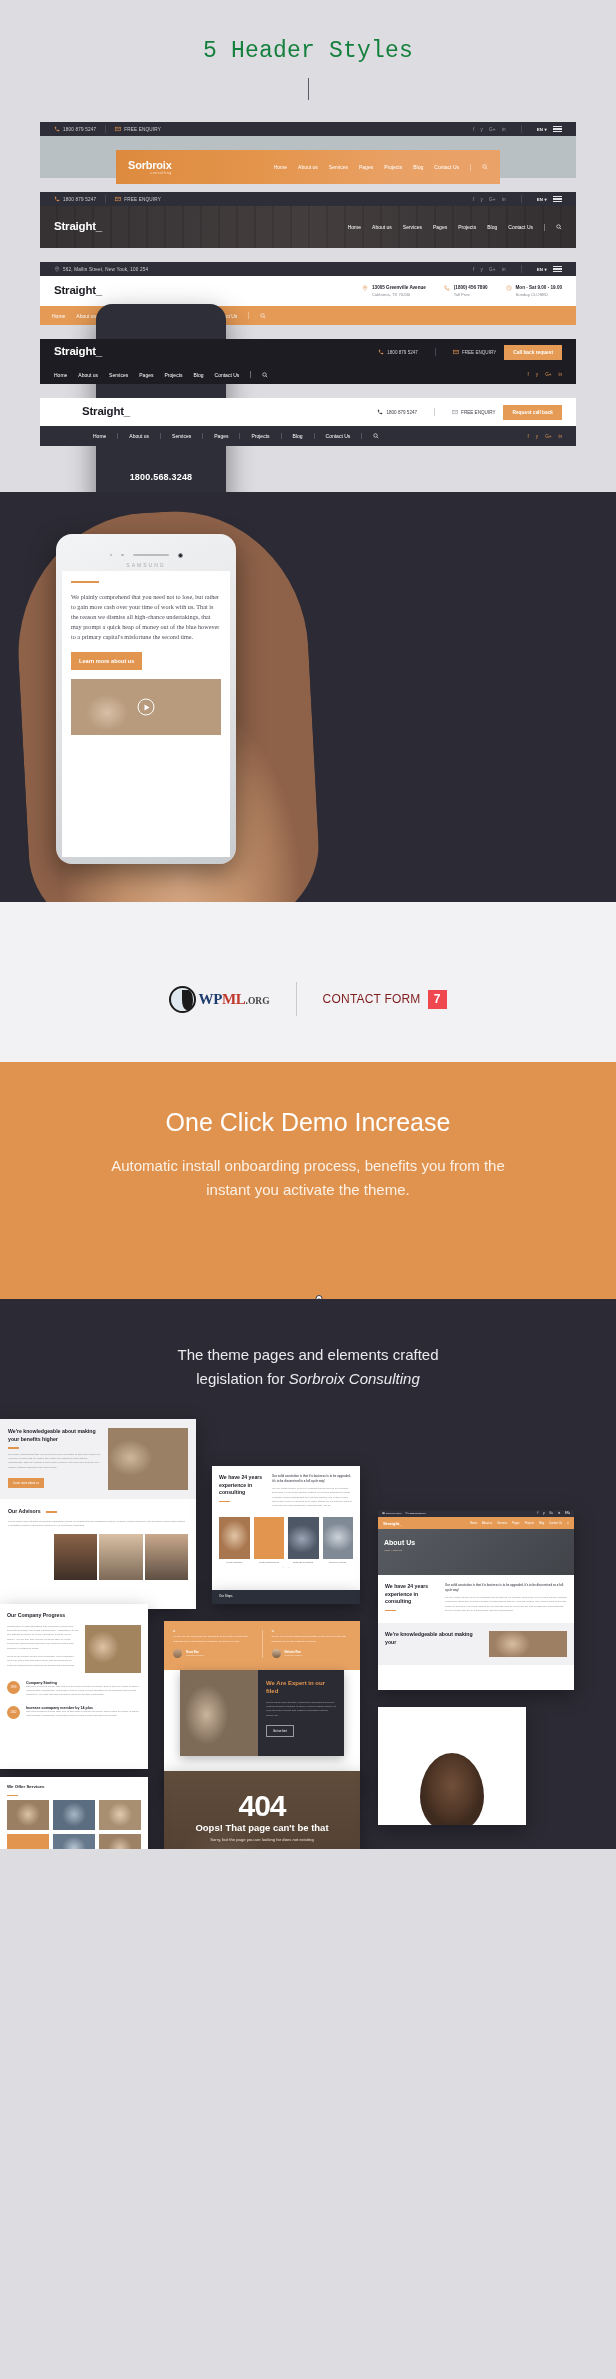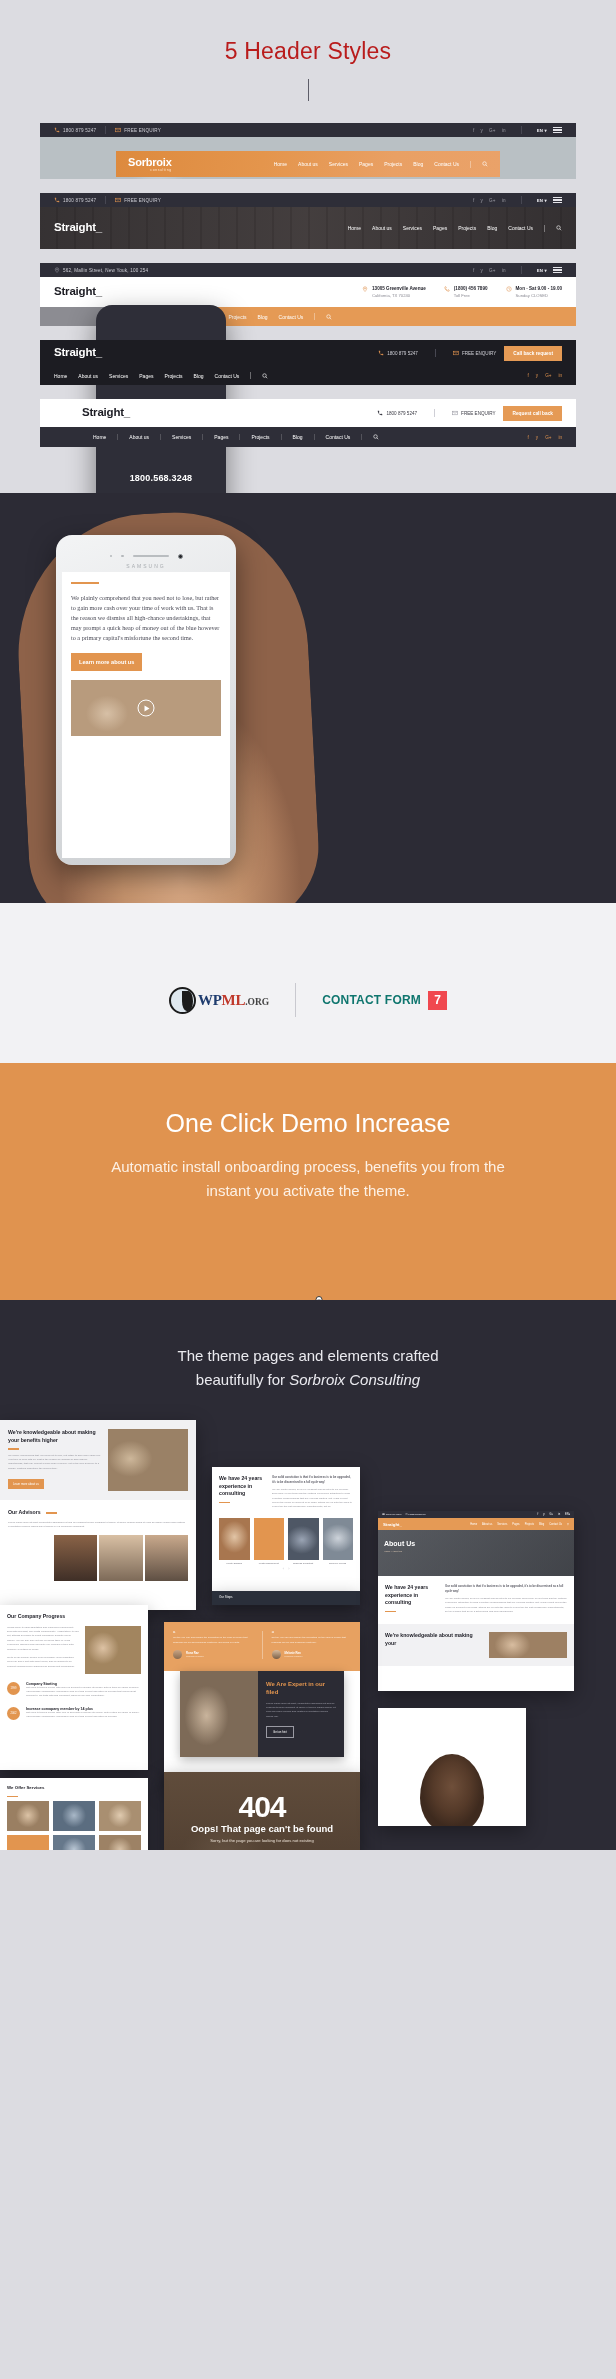--- a/index.html
+++ b/index.html
@@ -10,22 +10,23 @@
     overflow-x: hidden;
   }
   .page { width: 616px; position: relative; }
 
   
   .sec-headers { background: #dcdce1; padding: 38px 0 32px; }
   .sec-title {
     text-align: center;
     font-size: 23px;
     font-weight: 400;
-    color: #b91c1c;
+    color: #15803d;
     letter-spacing: .2px;
+    font-family: Liberation Mono, monospace;
   }
   .title-rule {
     width: 1px; height: 22px; background: #5d5d68;
     margin: 14px auto 22px;
   }
   .hdr-wrap { width: 536px; margin: 0 auto 14px; position: relative; }
 
   
   .topbar {
     background: #2e2e38; height: 14px;
@@ -60,21 +61,21 @@
   .h1-photo {
     height: 42px;
     background:
       radial-gradient(ellipse 28px 20px at 22% 78%, #cfd5d9 0%, #c2c9cd 60%, #b9c0c4 100%),
       radial-gradient(ellipse 22px 26px at 53% 95%, #d8b98f 0%, #c5a277 55%, #b89468 100%),
       radial-gradient(ellipse 26px 24px at 84% 86%, #6a5143 0%, #4e3a2e 60%, #44322a 100%),
       linear-gradient(180deg, #eef0f1 0%, #dfe3e5 100%);
     position: relative;
   }
   .h1-bar {
-    position: absolute; left: 76px; right: 76px; top: 14px; height: 26px;
+    position: absolute; left: 76px; right: 76px; top: 14px; height: 34px;
     background: linear-gradient(100deg, #dd8a3e 0%, #e4954c 38%, #e9a064 72%, #eaa269 100%);
     display: flex; align-items: center; padding: 0 12px; z-index: 3;
   }
   .h1-bar .nav { margin-left: auto; }
 
   
   .h2-photo {
     height: 42px;
     background:
       linear-gradient(92deg, rgba(26,24,30,.72) 0%, rgba(38,34,40,.66) 50%, rgba(26,24,30,.74) 100%),
@@ -89,21 +90,21 @@
   .h3-mid {
     background: #fff; height: 30px; display: flex; align-items: center;
     padding: 0 14px; gap: 0;
   }
   .h3-mid .logo-straight { color: #1d1d24; }
   .h3-info { margin-left: auto; display: flex; align-items: center; gap: 18px; }
   .h3-block { display: flex; align-items: flex-start; gap: 4px; }
   .h3-block .t1 { font-size: 4.6px; font-weight: 700; color: #25252e; line-height: 1.5; white-space: nowrap; }
   .h3-block .t2 { font-size: 4.2px; color: #8b8b94; line-height: 1.4; white-space: nowrap; }
   .h3-nav {
-    height: 19px; display: flex; align-items: stretch;
+    height: 19px; display: flex; align-items: stretch; flex-direction: column;
   }
   .h3-nav .pad { width: 66px; background: #8c8c92; }
   .h3-nav .orange {
     flex: 1; background: #e59a55; display: flex; align-items: center;
     padding-left: 12px;
   }
   .h3-nav .phone {
     width: 130px; background: #2e2e38; display: flex; align-items: center;
     justify-content: center; color: #fff; font-size: 9px; font-weight: 600;
     letter-spacing: .2px;
@@ -221,21 +222,21 @@
   .wpml-logo:after {
     content: ""; position: absolute; right: 1px; top: 2px; width: 11px; height: 20px;
     background: #1b1b1b; border-radius: 0 50% 50% 50% / 0 60% 60% 60%;
   }
   .wpml-txt { font-family: "Liberation Serif", serif; font-size: 15px; font-weight: 700; letter-spacing: -.3px; }
   .wpml-txt .w { color: #1f3c6e; }
   .wpml-txt .m { color: #c0392b; }
   .wpml-txt .org { font-size: 9.5px; color: #444; letter-spacing: 0; }
   .compat-div { width: 1px; height: 34px; background: #c9c9cf; }
   .cf7 { display: flex; align-items: center; gap: 7px; padding-left: 26px; }
-  .cf7-txt { font-size: 12px; font-weight: 700; color: #0f766e; letter-spacing: .2px; }
+  .cf7-txt { font-size: 12px; font-weight: 400; color: #7f1d1d; letter-spacing: .2px; }
   .cf7-badge {
     background: #f0484f; color: #fff; font-size: 12px; font-weight: 700;
     width: 19px; height: 19px; display: flex; align-items: center; justify-content: center;
   }
 
   
   .sec-demo { background: #e0934f; padding: 46px 0 64px; text-align: center; position: relative; }
   .demo-h { font-size: 25px; color: #fff; font-weight: 400; }
   .demo-p { margin-top: 17px; font-size: 15px; line-height: 1.62; color: #fdf1e5; }
   .demo-btn-wrap { margin-top: 32px; display: flex; justify-content: center; position: relative; }
@@ -638,21 +639,21 @@
         <path d="M20 44 V18 a6 6 0 0 1 12 0 v22" fill="#fff" stroke="#3a3a3a" stroke-width="2"></path>
         <path d="M14 104 C8 92 8 74 12 62 l2-4 v-14 a6 6 0 0 1 12 0 v12 l1-12 a5 5 0 0 1 10 0 v12 l1-10 a5 5 0 0 1 10 0 v10 l1-8 a4.5 4.5 0 0 1 9 0 v22 c0 12-4 20-10 26 z" fill="#fff" stroke="#3a3a3a" stroke-width="2"></path>
         <path d="M18 26 a8 8 0 0 1 16 0" fill="none" stroke="#9b9b9b" stroke-width="2"></path>
       </svg>
     </div>
   </section>
 
   <section class="sec-pages">
     <div class="pages-h">
       <div>The theme pages and elements crafted</div>
-      <div><span>beautifully for </span><em>Sorbroix Consulting</em></div>
+      <div><span>legislation for </span><em>Sorbroix Consulting</em></div>
     </div>
 
     <div class="collage">
 
       <div class="shot" style="left:0;top:0;width:196px;height:190px;">
         <div style="background:#f1f1f3;padding:9px 8px;display:flex;gap:7px;">
           <div style="flex:1">
             <div class="mt-h">We're knowledgeable about making your benefits higher</div>
             <div class="mt-rule"></div>
             <div class="mt-p">We plainly comprehend that you need not to lose, but rather to gain more cash over your time of work with us. That is the reason we dismiss all high-chance undertakings, that may prompt a quick heap of money out of the blue however to a primary capital's misfortune the second time.</div>
@@ -817,21 +818,21 @@
           <div style="flex:1;background:#2b2b34;padding:10px 8px">
             <div style="font-size:6px;font-weight:700;color:#e2954f;line-height:1.3">We Are Expert in our filed</div>
             <div class="mt-p" style="color:#a9a9b4;margin-top:5px">Lorem ipsum dolor sit amet, consectetur adipiscing elit sed do eiusmod tempor incididunt ut labore et dolore magna aliqua. Ut enim ad minim veniam quis nostrud exercitation ullamco laboris nisi.</div>
             <div style="margin-top:7px;border:1px solid #9a9aa3;color:#fff;font-size:2.8px;padding:3px 6px;display:inline-block">Get on hint</div>
           </div>
         </div>
       </div>
 
       <div class="shot-404" style="left:164px;top:352px;width:196px;height:118px;">
         <div class="e404">404</div>
-        <div class="e404-h">Oops! That page can't be found</div>
+        <div class="e404-h">Oops! That page can't be that</div>
         <div class="e404-p">Sorry, but the page you are looking for does not existing</div>
         <div class="e404-b">Go to home page</div>
       </div>
 
       <div class="portrait" style="left:378px;top:288px;width:148px;height:118px;">
         <div class="head"></div>
       </div>
 
       <div class="shot" style="left:0;top:358px;width:148px;height:112px;">
         <div style="padding:7px 7px">

